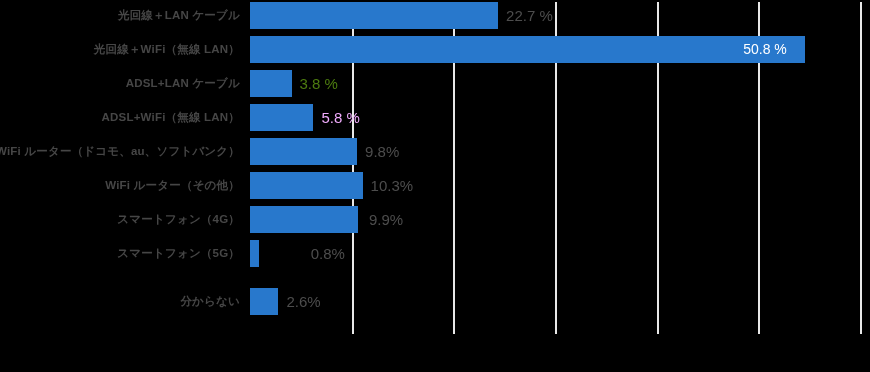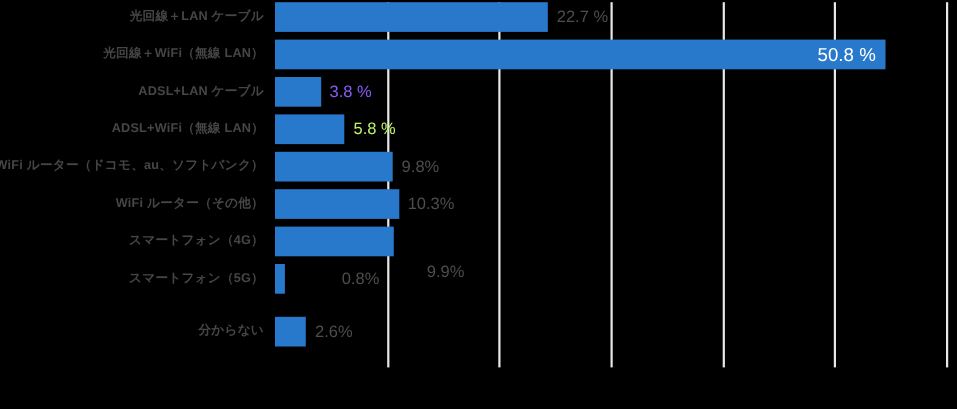--- a/index.html
+++ b/index.html
@@ -75,21 +75,21 @@
     top: 0;
     height: 27px;
     line-height: 27px;
     white-space: nowrap;
     color: #4d4d4d;
     font-size: 15px;
     font-weight: 400;
   }
   .val-label.inside {
     color: #ffffff;
-    font-size: 17px;
+    font-size: 14px;
   }
 </style>
 </head>
 <body>
 
 <div id="chart-root">
 
   <div id="gridlines">
       <div class="gridline" style="left: 351.649px; background: rgb(232, 232, 232);"></div>
       <div class="gridline" style="left: 453.298px; background: rgb(232, 232, 232);"></div>
@@ -106,41 +106,41 @@
         <div class="val-label" style="left: 506.111px; color: rgb(77, 77, 77);">22.7 %</div>
       </div>
       <div class="row" style="top: 36px;">
         <div class="cat-label" style="color: rgb(70, 70, 70);">光回線＋WiFi（無線 LAN）</div>
         <div class="bar" style="width: 555.244px; background: rgb(40, 120, 204);"></div>
         <div class="val-label inside" style="left: 743.244px; color: rgb(255, 255, 255);">50.8 %</div>
       </div>
       <div class="row" style="top: 70px;">
         <div class="cat-label" style="color: rgb(70, 70, 70);">ADSL+LAN ケーブル</div>
         <div class="bar" style="width: 41.534px; background: rgb(40, 120, 204);"></div>
-        <div class="val-label" style="left: 299.534px; color: #8b5cf6;">3.8 %</div>
+        <div class="val-label" style="left: 299.534px; color: #4d7c0f;">3.8 %</div>
       </div>
       <div class="row" style="top: 104px;">
         <div class="cat-label" style="color: rgb(70, 70, 70);">ADSL+WiFi（無線 LAN）</div>
         <div class="bar" style="width: 63.394px; background: rgb(40, 120, 204);"></div>
-        <div class="val-label" style="left: 321.394px; color: #bef264;">5.8 %</div>
+        <div class="val-label" style="left: 321.394px; color: #f0abfc;">5.8 %</div>
       </div>
       <div class="row" style="top: 138px;">
         <div class="cat-label" style="color: rgb(70, 70, 70);">WiFi ルーター（ドコモ、au、ソフトバンク）</div>
         <div class="bar" style="width: 107.114px; background: rgb(40, 120, 204);"></div>
         <div class="val-label" style="left: 365.114px; color: rgb(77, 77, 77);">9.8%</div>
       </div>
       <div class="row" style="top: 172px;">
         <div class="cat-label" style="color: rgb(70, 70, 70);">WiFi ルーター（その他）</div>
         <div class="bar" style="width: 112.579px; background: rgb(40, 120, 204);"></div>
         <div class="val-label" style="left: 370.579px; color: rgb(77, 77, 77);">10.3%</div>
       </div>
       <div class="row" style="top: 206px;">
         <div class="cat-label" style="color: rgb(70, 70, 70);">スマートフォン（4G）</div>
         <div class="bar" style="width: 108.207px; background: rgb(40, 120, 204);"></div>
-        <div class="val-label" style="left: 388px; color: rgb(77, 77, 77); margin-top: 28px;">9.9%</div>
+        <div class="val-label" style="left: 369px; color: rgb(77, 77, 77);">9.9%</div>
       </div>
       <div class="row" style="top: 240px;">
         <div class="cat-label" style="color: rgb(70, 70, 70);">スマートフォン（5G）</div>
         <div class="bar" style="width: 8.744px; background: rgb(40, 120, 204);"></div>
         <div class="val-label" style="left: 266.744px; color: rgb(77, 77, 77); margin-left: 44px;">0.8%</div>
       </div>
       <div class="row" style="top: 288px;">
         <div class="cat-label" style="color: rgb(70, 70, 70);">分からない</div>
         <div class="bar" style="width: 28.418px; background: rgb(40, 120, 204);"></div>
         <div class="val-label" style="left: 286.418px; color: rgb(77, 77, 77);">2.6%</div>

